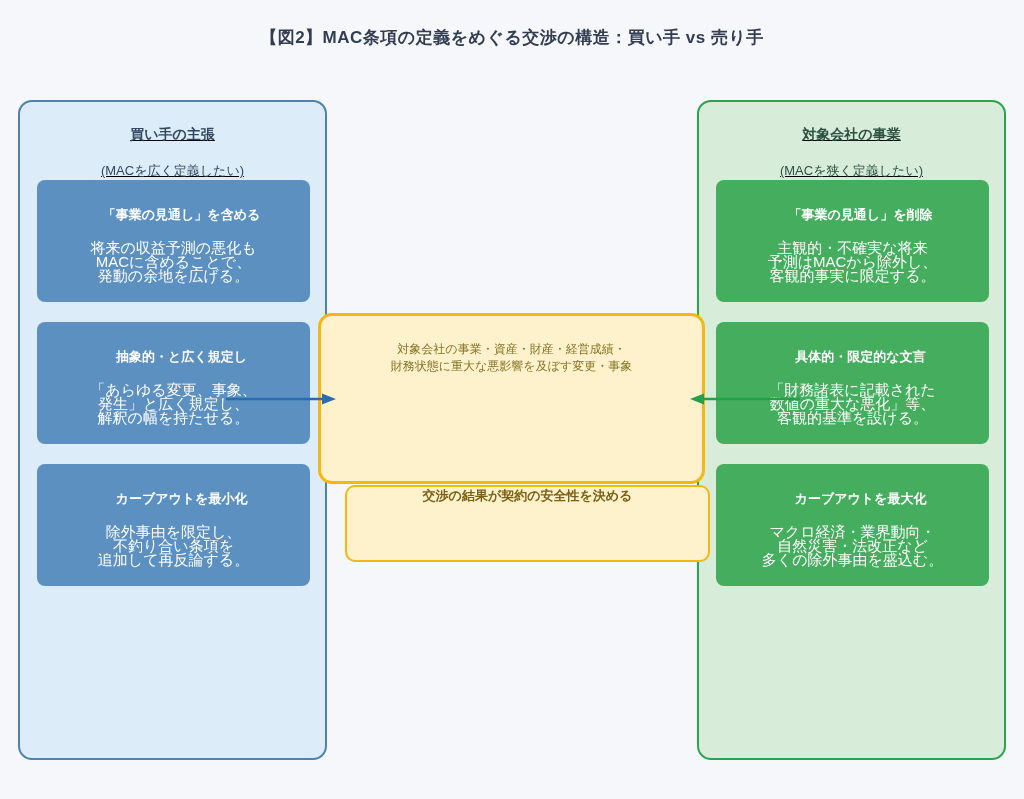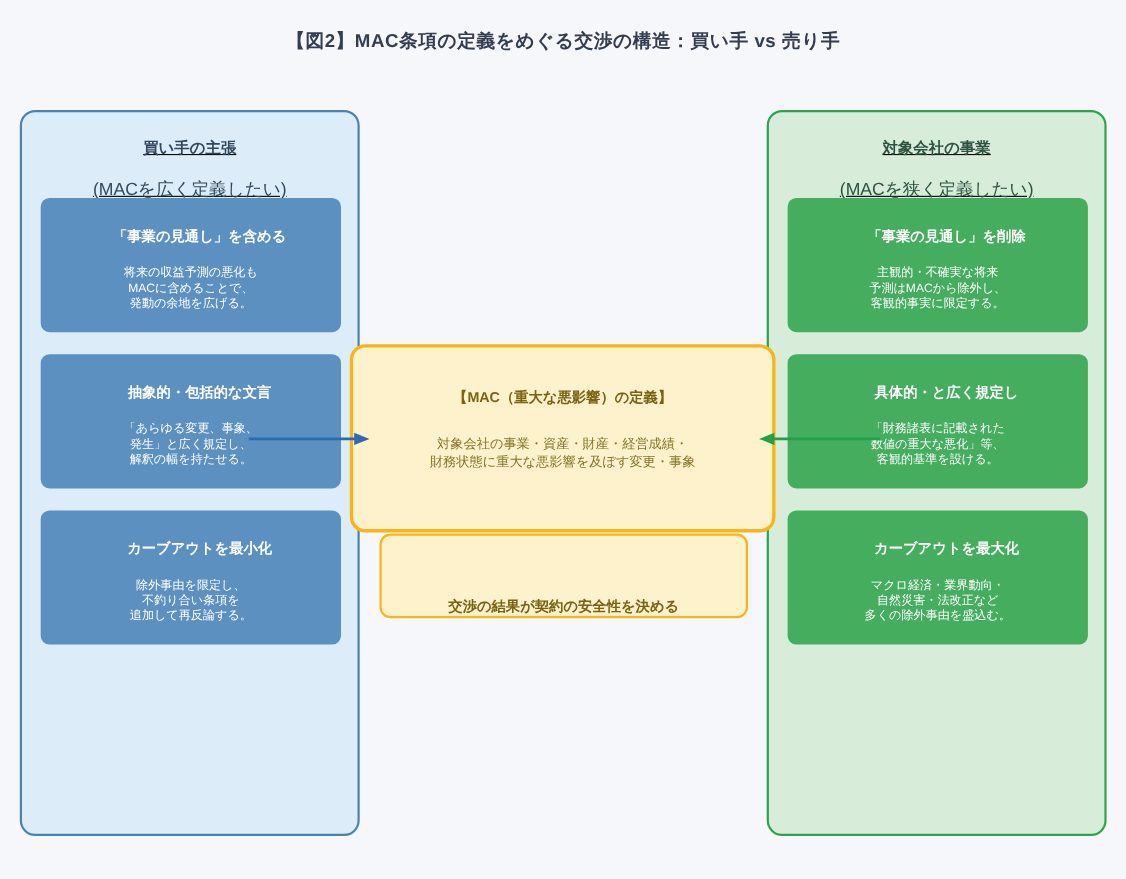--- a/index.html
+++ b/index.html
@@ -31,56 +31,56 @@
   }
   .panel.buyer{left:18px; background:var(--buyer_panel_fill); border-color:var(--buyer_panel_border);}
   .panel.seller{left:697px; background:var(--seller_panel_fill); border-color:var(--seller_panel_border);}
 
   .panel-header{
     margin-top:24px; text-align:center; font-size:14px; font-weight:700;
   }
   .buyer .panel-header{color:var(--buyer_header_text);}
   .seller .panel-header{color:var(--seller_header_text);}
   .panel-subtitle{
-    margin-top:18px; text-align:center; font-size:16px;
+    margin-top:18px; text-align:center; font-size:13px;
   }
   .buyer .panel-subtitle{color:var(--buyer_header_text);}
   .seller .panel-subtitle{color:var(--seller_header_text);}
 
   .claim-box{
     position:absolute; left:17px; width:273px; height:122px;
     border-radius:8px; color:#ffffff; text-align:center;
     padding-top:26px;
   }
   .buyer .claim-box{background:var(--buyer_box_fill);}
   .seller .claim-box{background:var(--seller_box_fill);}
   .claim-box.b1{top:78px;}
   .claim-box.b2{top:220px;}
   .claim-box.b3{top:362px;}
   .claim-title{font-size:13px; font-weight:700; margin-bottom:17px;padding-left:16px;}
-  .claim-body{font-size:11px; line-height:14px; white-space:pre-line;}
+  .claim-body{font-size:15px; line-height:14px; white-space:pre-line;}
 
   .center-box{
     position:absolute; left:318px; top:313px; width:387px; height:171px;
     background:var(--center_fill); border:3px solid var(--center_border);
     border-radius:14px; text-align:center; z-index:2;
   }
   .center-title{
     margin-top:36px; font-size:13px; font-weight:700; color:var(--center_text);
   }
   .center-body{
     margin-top:25px; font-size:12px; line-height:17px; color:var(--center_body_text);
     white-space:pre-line;
   }
 
   .conclusion-box{
-    position:absolute; left:345px; top:485px; width:335px; height:77px;
+    position:absolute; left:345px; top:485px; width:365px; height:77px;
     background:var(--center_fill); border:2px solid var(--center_border);
     border-radius:10px; z-index:1;
-    display:flex; align-items:flex-end; justify-content:center;
+    display:flex; align-items:flex-start; justify-content:center;
   }
   .conclusion-text{font-size:13px; font-weight:600; color:var(--center_text);}
 
   .arrow{position:absolute; top:392px; z-index:4;}
   .arrow.buyer-side{left:226px;}
   .arrow.seller-side{left:690px;}
 </style>
 </head>
 <body>
 
@@ -92,21 +92,21 @@
     <div class="panel-header">買い手の主張</div>
     <div class="panel-subtitle">(MACを広く定義したい)</div>
 
     <div class="claim-box b1">
       <div class="claim-title">「事業の見通し」を含める</div>
       <div class="claim-body">将来の収益予測の悪化も
 MACに含めることで、
 発動の余地を広げる。</div>
     </div>
     <div class="claim-box b2">
-      <div class="claim-title">抽象的・包括的な文言</div>
+      <div class="claim-title">抽象的・と広く規定し</div>
       <div class="claim-body">「あらゆる変更、事象、
 発生」と広く規定し、
 解釈の幅を持たせる。</div>
     </div>
     <div class="claim-box b3">
       <div class="claim-title">カーブアウトを最小化</div>
       <div class="claim-body">除外事由を限定し、
 不釣り合い条項を
 追加して再反論する。</div>
     </div>
@@ -116,35 +116,34 @@
     <div class="panel-header">対象会社の事業</div>
     <div class="panel-subtitle">(MACを狭く定義したい)</div>
 
     <div class="claim-box b1">
       <div class="claim-title">「事業の見通し」を削除</div>
       <div class="claim-body">主観的・不確実な将来
 予測はMACから除外し、
 客観的事実に限定する。</div>
     </div>
     <div class="claim-box b2">
-      <div class="claim-title">具体的・と広く規定し</div>
+      <div class="claim-title">具体的・限定的な文言</div>
       <div class="claim-body">「財務諸表に記載された
 数値の重大な悪化」等、
 客観的基準を設ける。</div>
     </div>
     <div class="claim-box b3">
       <div class="claim-title">カーブアウトを最大化</div>
       <div class="claim-body">マクロ経済・業界動向・
 自然災害・法改正など
 多くの除外事由を盛込む。</div>
     </div>
   </div>
 
   <div class="center-box">
-    <div class="center-title">【MAC（重大な悪影響）の定義】</div>
     <div class="center-body">対象会社の事業・資産・財産・経営成績・
 財務状態に重大な悪影響を及ぼす変更・事象</div>
   </div>
 
   <div class="conclusion-box">
     <div class="conclusion-text">交渉の結果が契約の安全性を決める</div>
   </div>
 
   <svg class="arrow buyer-side" width="110" height="14" viewBox="0 0 110 14">
     <line x1="0" y1="7" x2="97" y2="7" style="stroke:var(--buyer_arrow)" stroke-width="2.6"></line>

